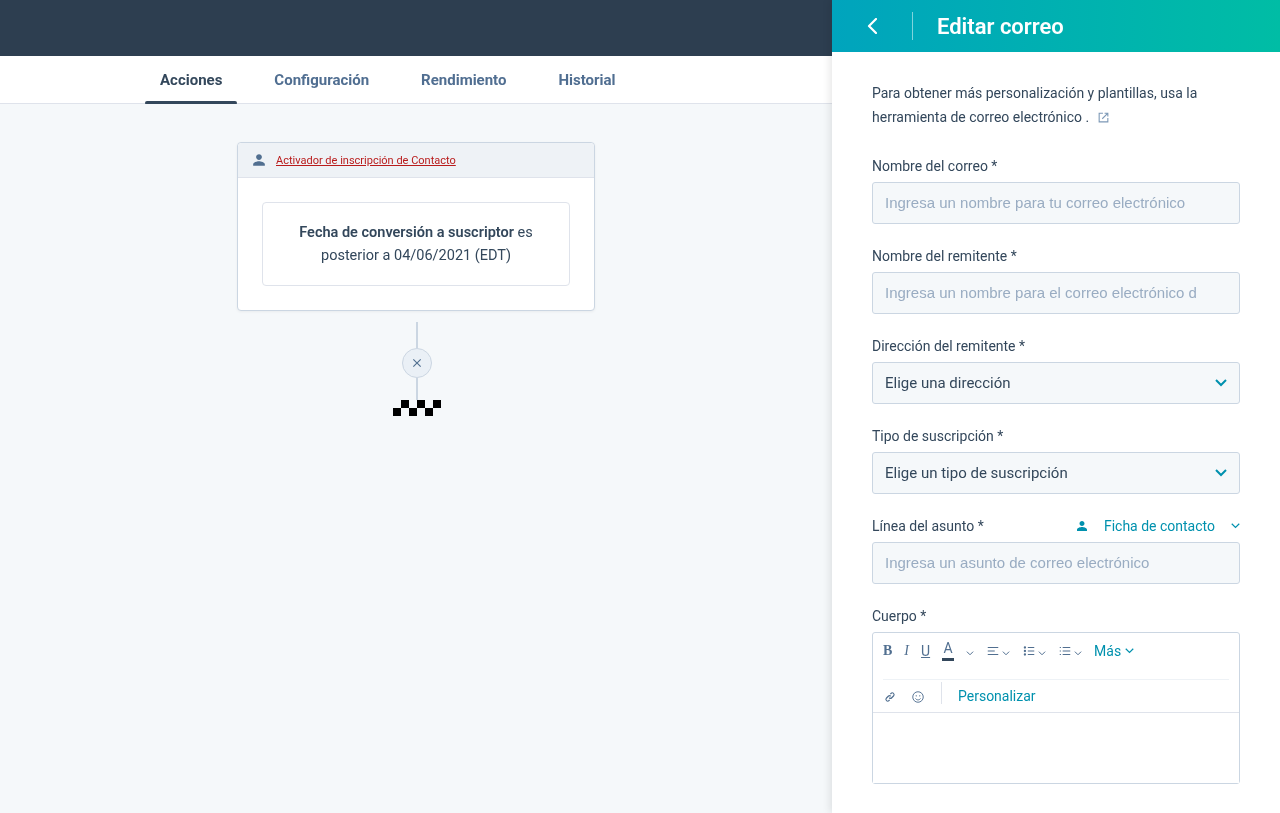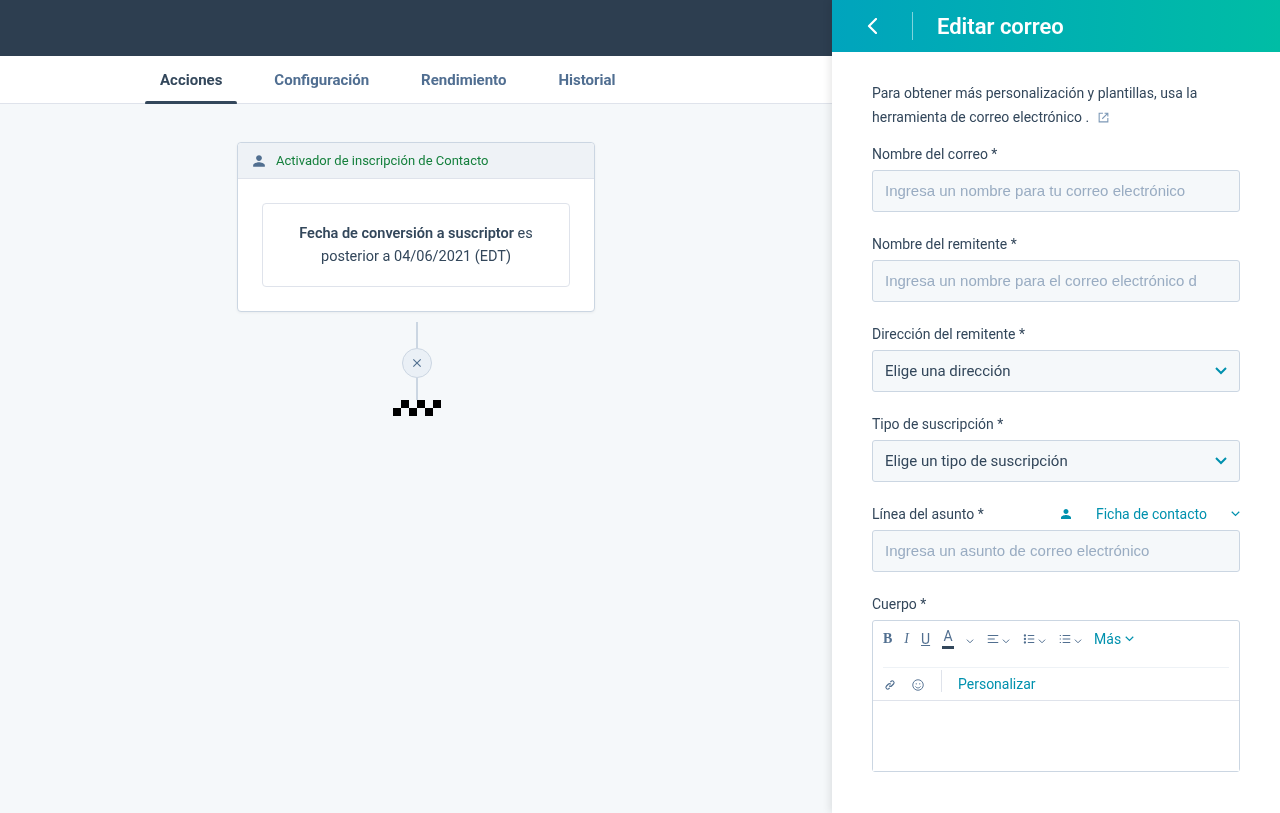--- a/index.html
+++ b/index.html
@@ -10,21 +10,21 @@
 .tabs { height: 48px; background: #fff; border-bottom: 1px solid #dfe3eb; display: flex; align-items: center; padding-left: 160px; gap: 52px; }
 .tab { color: #506e91; font-size: 15px; cursor: pointer; height: 48px; display: flex; align-items: center; position: relative; font-weight: bold; }
 .tab.active { color: #33475b; }
 .tab.active::after { content: ""; position: absolute; bottom: -1px; left: -15px; right: -15px; height: 4px; background: #33475b; border-radius: 2px; }
 
 .canvas { position: absolute; top: 104px; left: 0; right: 448px; bottom: 0; background: #f5f8fa; }
 
 .trigger-card { position: absolute; top: 38px; left: 237px; width: 358px; background: #fff; border: 1px solid #cbd6e2; border-radius: 4px; box-shadow: 0 1px 3px rgba(0,0,0,0.05); }
 .trigger-header { background: #eef2f6; border-bottom: 1px solid #dfe3eb; padding: 10px 14px; display: flex; align-items: center; gap: 10px; border-radius: 4px 4px 0 0; }
 .trigger-header svg { width: 14px; height: 14px; fill: #516f90; }
-.trigger-header span { color: #15803d; font-size: 13px; }
+.trigger-header span { color: #b91c1c; font-size: 11px; text-decoration: underline; }
 .trigger-body { padding: 24px; }
 .trigger-inner { border: 1px solid #dfe3eb; border-radius: 4px; padding: 18px 36px; text-align: center; color: #33475b; font-size: 14.5px; line-height: 1.6; }
 .trigger-inner .bold { font-weight: 600; }
 
 .connector { position: absolute; top: 218px; left: 416px; width: 0; height: 26px; border-left: 2px solid #cbd6e2; }
 .close-node { position: absolute; top: 244px; left: 402px; width: 30px; height: 30px; border-radius: 50%; background: #eaf0f6; border: 1px solid #cbd6e2; display: flex; align-items: center; justify-content: center; color: #516f90; font-size: 16px; cursor: pointer; }
 .connector2 { position: absolute; top: 274px; left: 416px; width: 0; height: 22px; border-left: 2px solid #cbd6e2; }
 .endflag { position: absolute; top: 296px; left: 393px; width: 48px; height: 16px;
   background-image:
     linear-gradient(45deg, #000 25%, transparent 25%),
@@ -36,28 +36,28 @@
 }
 
 .panel { position: absolute; top: 0; right: 0; width: 448px; height: 813px; background: #fff; box-shadow: -2px 0 8px rgba(0,0,0,0.1); display: flex; flex-direction: column; }
 .panel-header { height: 52px; background: linear-gradient(90deg, #00a4bd 0%, #00bda5 100%); display: flex; align-items: center; padding: 0 24px; gap: 24px; }
 .back-btn { width: 32px; height: 32px; display: flex; align-items: center; justify-content: center; cursor: pointer; }
 .back-btn svg { width: 10px; height: 16px; fill: #fff; }
 .vdiv { width: 1px; height: 28px; background: rgba(255,255,255,0.5); }
 .panel-title { color: #fff; font-size: 22px; font-weight: 600; }
 
 .panel-body { flex: 1; overflow-y: auto; padding: 30px 40px; }
-.help-text { color: #33475b; font-size: 14px; line-height: 1.7; margin-bottom: 14px; }
+.help-text { color: #33475b; font-size: 14px; line-height: 1.7; margin-bottom: 26px; }
 .help-text .ext-icon { display: inline-block; vertical-align: -2px; margin-left: 4px; }
 .help-text .ext-icon svg { width: 13px; height: 13px; fill: #7c98b6; }
 
 .field { margin-bottom: 24px; }
 .field-label { color: #33475b; font-size: 14px; margin-bottom: 8px; display: block; }
 .label-row { display: flex; justify-content: space-between; align-items: center; margin-bottom: 8px; }
-.token-btn { color: #0091ae; font-size: 14px; display: flex; align-items: center; gap: 24px; cursor: pointer; }
+.token-btn { color: #0091ae; font-size: 14px; display: flex; align-items: center; gap: 16px; cursor: pointer; }
 .token-btn svg.person { width: 12px; height: 12px; fill: #0091ae; }
 .token-btn svg.caret { width: 9px; height: 6px; fill: #0091ae; }
 
 .text-input { width: 100%; height: 42px; border: 1px solid #cbd6e2; border-radius: 3px; background: #f5f8fa; padding: 0 12px; font-size: 15px; color: #33475b; outline: none; }
 .text-input::placeholder { color: #99acc2; }
 
 .select { width: 100%; height: 42px; border: 1px solid #cbd6e2; border-radius: 3px; background: #f5f8fa; padding: 0 12px; font-size: 15px; color: #33475b; display: flex; align-items: center; justify-content: space-between; cursor: pointer; }
 .select svg { width: 12px; height: 8px; fill: #0091ae; }
 
 .editor { border: 1px solid #cbd6e2; border-radius: 3px; }

